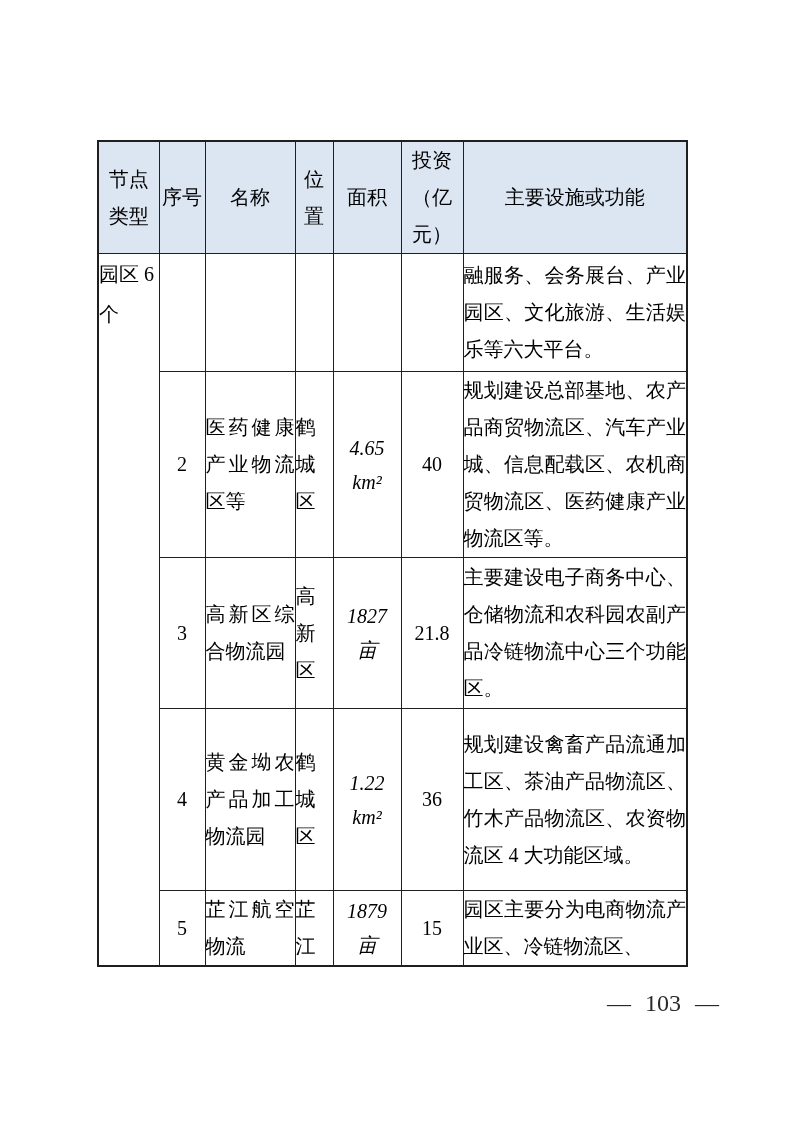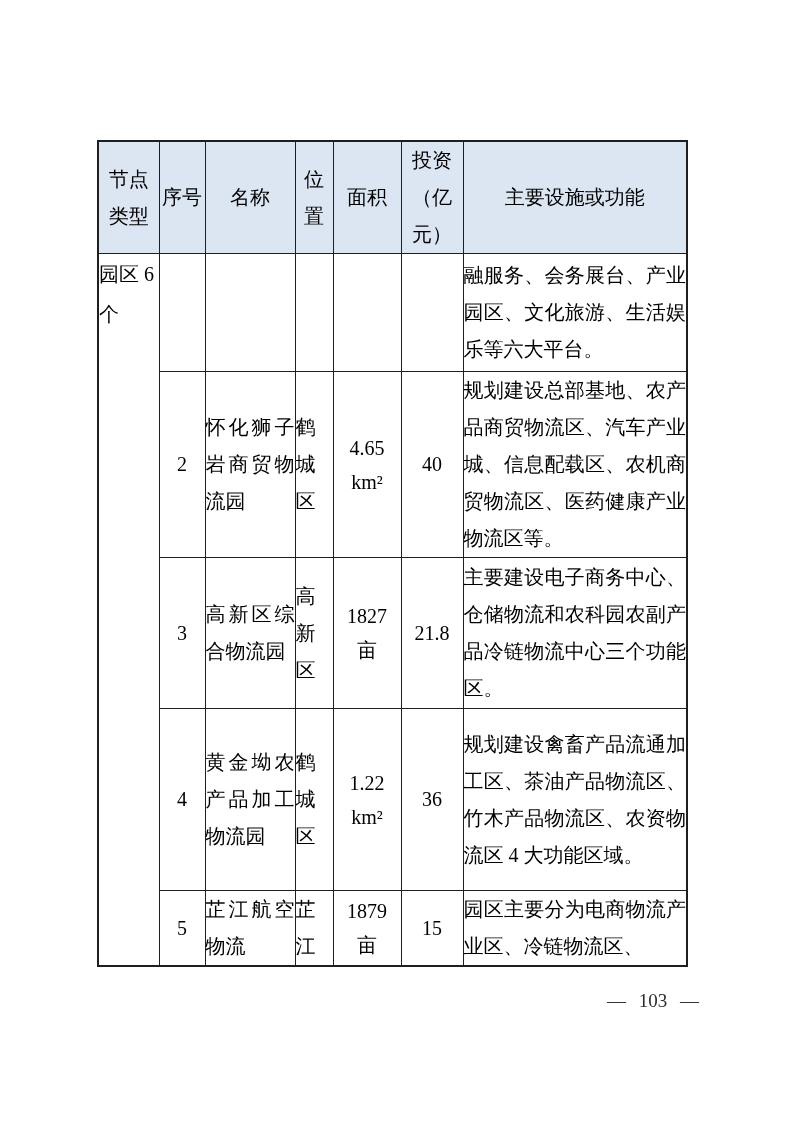--- a/index.html
+++ b/index.html
@@ -70,38 +70,39 @@
   td.loc {
     text-align: left;
     vertical-align: middle;
     line-height: 37px;
     word-break: break-all;
   }
   td.area {
     text-align: center;
     vertical-align: middle;
     line-height: 34px;
+    font-style: italic;
   }
   td.area .line { display: block; }
   td.inv {
     text-align: center;
     vertical-align: middle;
   }
   td.func {
     text-align: justify;
     text-align-last: left;
     vertical-align: middle;
     line-height: 37px;
     padding: 0 8px;
   }
   .footer {
     position: absolute;
     left: 607px;
     top: 990px;
-    font-size: 19px;
+    font-size: 24px;
     color: #2a2a2a;
     word-spacing: 8px;
     white-space: nowrap;
   }
 </style>
 </head>
 <body>
 
 <div class="page">
 
@@ -134,21 +135,21 @@
         <td class="area">
           <span class="line"></span>
           <span class="line"></span>
         </td>
         <td class="inv"></td>
         <td class="func">融服务、会务展台、产业园区、文化旅游、生活娱乐等六大平台。</td>
       </tr>
 
       <tr class="r2">
         <td class="seq">2</td>
-        <td class="name">怀化狮子岩商贸物流园</td>
+        <td class="name">医药健康产业物流区等</td>
         <td class="loc">鹤城区</td>
         <td class="area">
           <span class="line">4.65</span>
           <span class="line">km²</span>
         </td>
         <td class="inv">40</td>
         <td class="func">规划建设总部基地、农产品商贸物流区、汽车产业城、信息配载区、农机商贸物流区、医药健康产业物流区等。</td>
       </tr>
 
       <tr class="r3">

